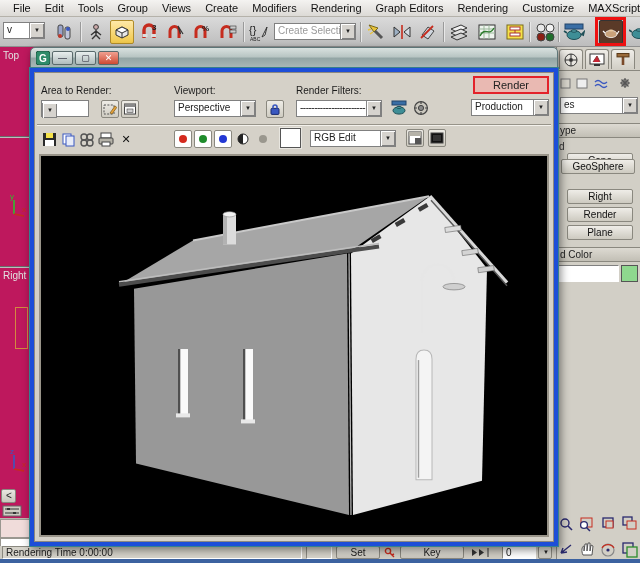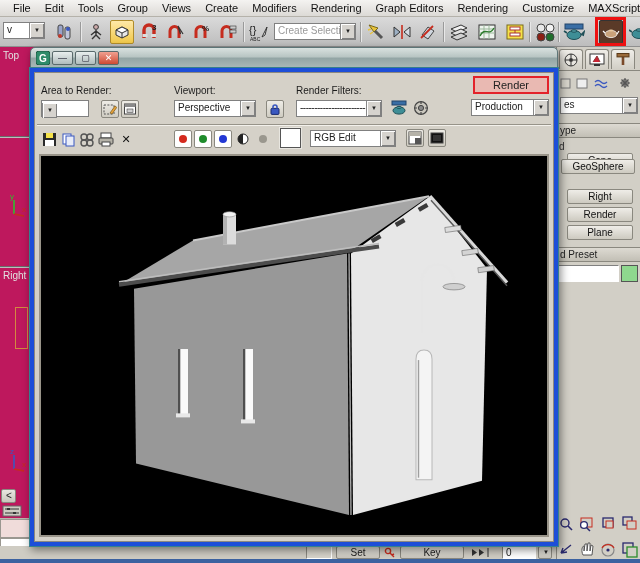--- a/index.html
+++ b/index.html
@@ -295,21 +295,21 @@
 
   <div class="rollout" style="top:76px"><span>ype</span></div>
   <span class="abs" style="left:2px;top:94px;font-size:10px;color:#333">d</span>
 
   <div class="otbtn" style="top:106px">Cone</div>
   <div class="otbtn" style="top:112px;left:4px;width:74px;">GeoSphere</div>
   <div class="otbtn" style="top:142px">Right</div>
   <div class="otbtn" style="top:160px">Render</div>
   <div class="otbtn" style="top:178px">Plane</div>
 
-  <div class="rollout" style="top:200px"><span>d Preset</span></div>
+  <div class="rollout" style="top:200px"><span>d Color</span></div>
   <div class="abs sunken" style="left:-10px;top:218px;width:72px;height:17px;"></div>
   <div class="abs" style="left:64px;top:218px;width:17px;height:17px;background:#8ed88e;border:1px solid #555;"></div>
 
   <div class="abs" style="left:0px;top:468px;width:84px;height:44px;">
     <svg width="84" height="44">
       <g>
           <circle cx="8" cy="8" r="4" fill="none" stroke="#2a2a6e" stroke-width="1.4"></circle>
           <path d="M11 11 L15 15" stroke="#2a2a6e" stroke-width="1.6"></path>
         </g>
       <g>
@@ -338,20 +338,21 @@
         </g>
       <g>
           <rect x="66" y="28" width="10" height="10" fill="none" stroke="#2a2a6e" stroke-width="1.3"></rect>
           <rect x="70" y="32" width="10" height="10" fill="#d2cfc6" stroke="#2c8c2c" stroke-width="1.3"></rect>
         </g>
     </svg>
   </div>
 </div>
 
 <div id="statusbar" class="abs">
+  <div class="sfield" style="left:2px;width:300px;">Rendering Time  0:00:00</div>
   <div class="sfield" style="left:306px;width:26px;"></div>
   <div class="sbtn" style="left:336px;width:44px;">Set Key</div>
   <div class="abs" style="left:384px;top:1px;">
     <svg width="12" height="12">
         <circle cx="4" cy="4" r="2.6" fill="none" stroke="#c62c1e" stroke-width="1.4"></circle>
         <path d="M6 6 L10 10 M8 8 L10 7" stroke="#c62c1e" stroke-width="1.4"></path>
       </svg>
   </div>
   <div class="sbtn" style="left:400px;width:64px;">Key Filters...</div>
   <div class="abs" style="left:470px;top:1px">

